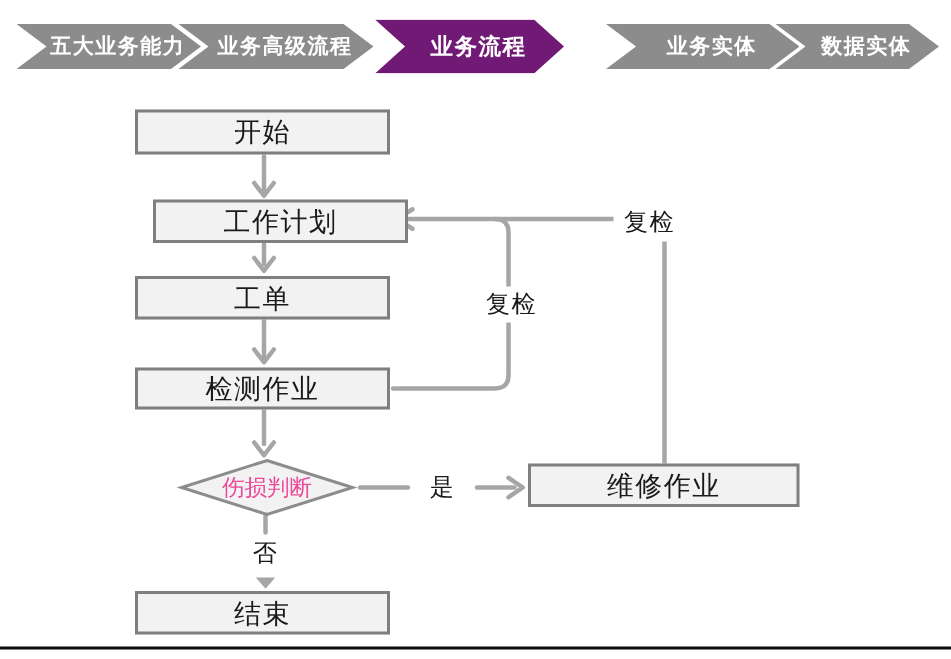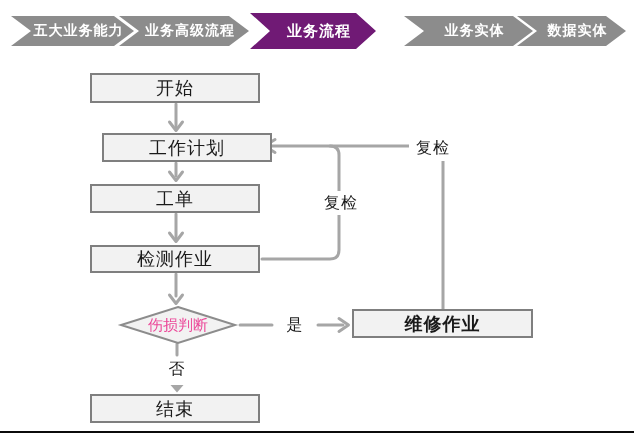--- a/index.html
+++ b/index.html
@@ -87,21 +87,21 @@
 
     <polygon points="170.5,385 183.5,385 177,392.5" fill="#A6A6A6"></polygon>
 
     <polygon points="178,307 235,325 178,343 121,325" fill="#F2F2F2" stroke="#8C8C8C" stroke-width="2"></polygon>
   </svg>
 
   <div class="node" style="left:90px;top:73px;width:170px;height:30px;">开始</div>
   <div class="node" style="left:90px;top:133px;width:170px;height:29px;margin-left:12px;">工作计划</div>
   <div class="node" style="left:90px;top:184px;width:170px;height:29px;">工单</div>
   <div class="node" style="left:90px;top:245px;width:170px;height:28px;">检测作业</div>
-  <div class="node" style="left:352px;top:309px;width:181px;height:29px;font-weight:bold;">维修作业</div>
+  <div class="node" style="left:352px;top:309px;width:181px;height:29px;">维修作业</div>
   <div class="node" style="left:90px;top:394px;width:170px;height:29px;">结束</div>
   <div class="diamond-text" style="left:121px;top:311px;width:114px;height:28px;">伤损判断</div>
 
   <div class="edge-label" style="left:319px;top:191px;width:44px;height:24px;">复检</div>
   <div class="edge-label" style="left:409px;top:135px;width:48px;height:26px;">复检</div>
   <div class="edge-label nobg" style="left:281px;top:312px;width:28px;height:26px;">是</div>
   <div class="edge-label nobg" style="left:163px;top:357px;width:28px;height:24px;">否</div>
 
   <div class="bottom-rule"></div>
 </div>

